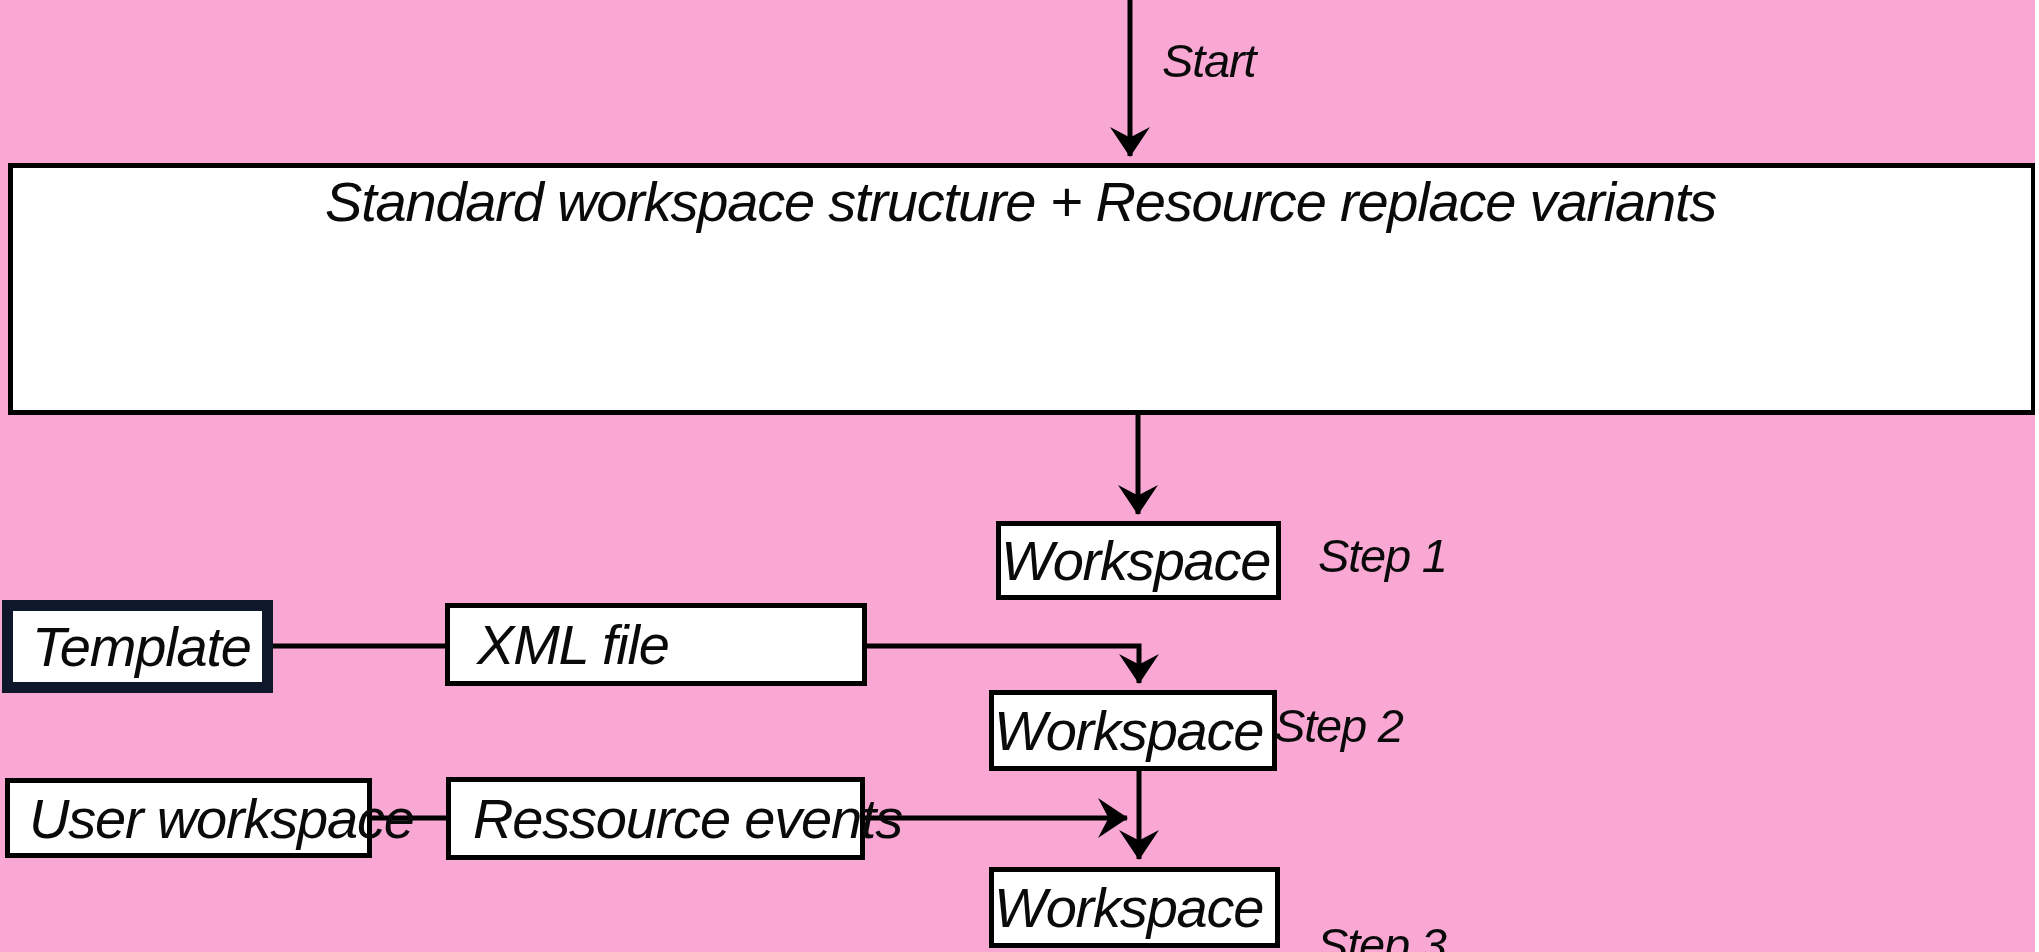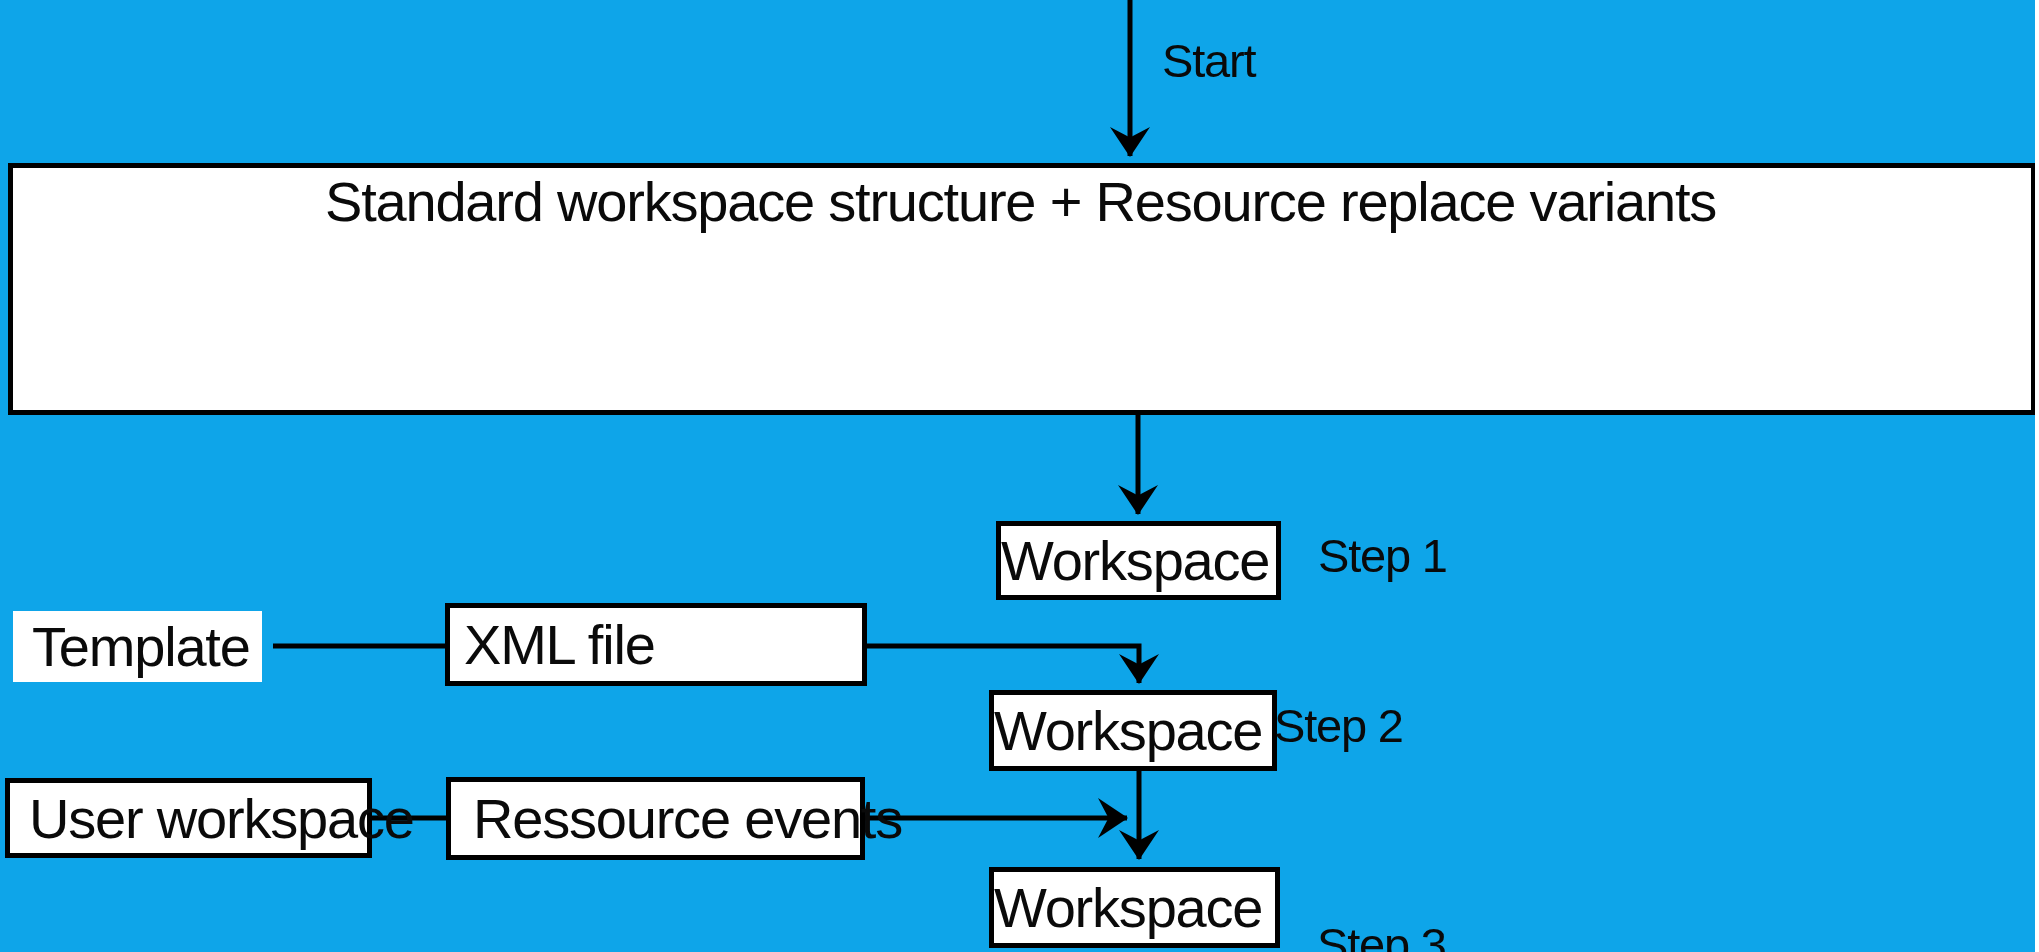--- a/index.html
+++ b/index.html
@@ -1,22 +1,23 @@
 <!DOCTYPE html>
 <html><head>
 <meta charset="utf-8">
 <style>
   html,body{margin:0;padding:0;background:#ffffff;}
   .stage{
     position:relative;
     width:2035px;height:952px;
-    background:#0ea5e9;
+    background:#f9a8d4;
     font-family:"Liberation Sans", sans-serif;
     color:#0a0a0a;
     overflow:hidden;
+    font-style:italic;
   }
   .wires{position:absolute;left:0;top:0;z-index:1;}
   .wires path{stroke:#000000;stroke-width:5;fill:none;}
   .wires .ah{fill:#000000;stroke:none;}
   .box{
     position:absolute;
     box-sizing:border-box;
     background:#ffffff;
     border:5px solid #000000;
     z-index:2;
@@ -41,24 +42,24 @@
   .ws1{left:996px;top:521px;width:285px;height:79px;}
   .ws2{left:989px;top:690px;width:288px;height:81px;}
   .ws3{left:989px;top:867px;width:291px;height:81px;}
   .step1{left:1318px;top:532px;}
   .step2{left:1274px;top:702px;}
   .step3{left:1317px;top:878px;margin-top:43px;}
   .start{left:1162px;top:37px;}
   
   .template-box{
     left:2px;top:600px;width:271px;height:93px;
-    border:11px solid #0ea5e9;
+    border:11px solid #0f172a;
     padding-left:19px;
   }
-  .xml-box{left:445px;top:603px;width:422px;height:83px;padding-left:14px;}
+  .xml-box{left:445px;top:603px;width:422px;height:83px;padding-left:27px;}
   .user-box{left:5px;top:778px;width:367px;height:80px;padding-left:19px;}
   .ressource-box{left:446px;top:777px;width:419px;height:83px;padding-left:22px;}
 </style>
 </head>
 <body>
 
 <div class="stage">
 
   <svg class="wires" width="2039" height="952" viewBox="0 0 2039 952">
     <defs>

